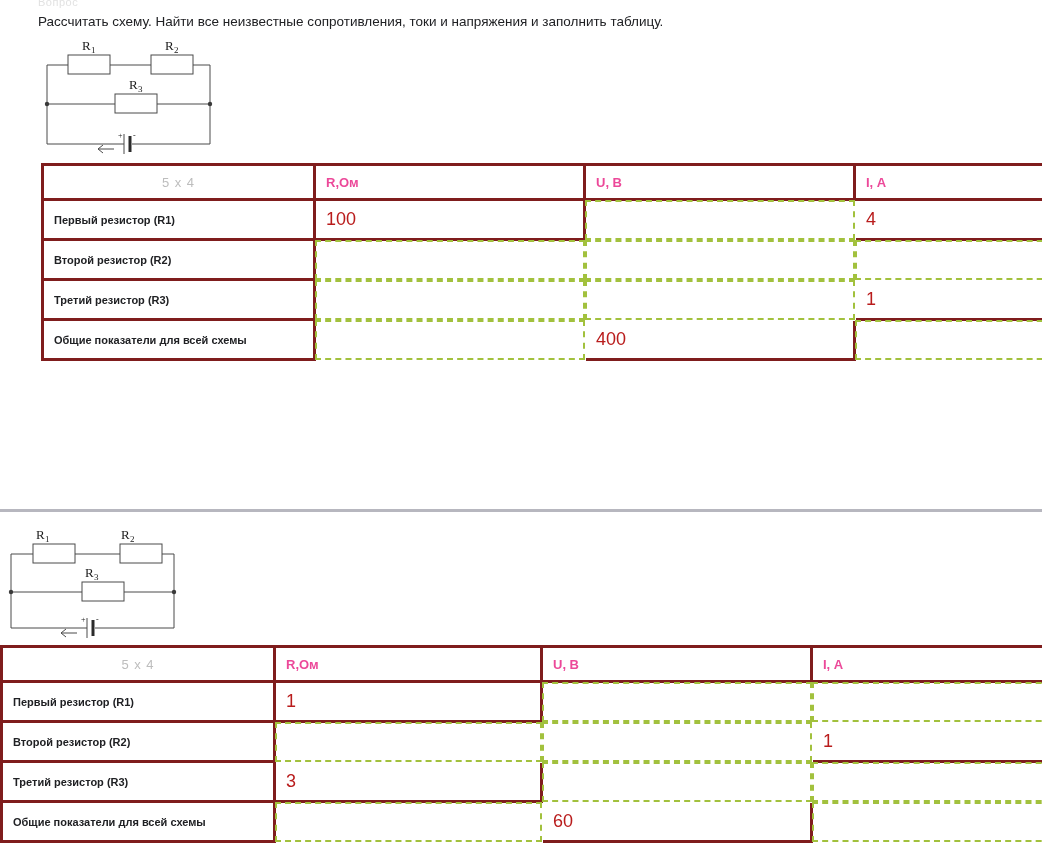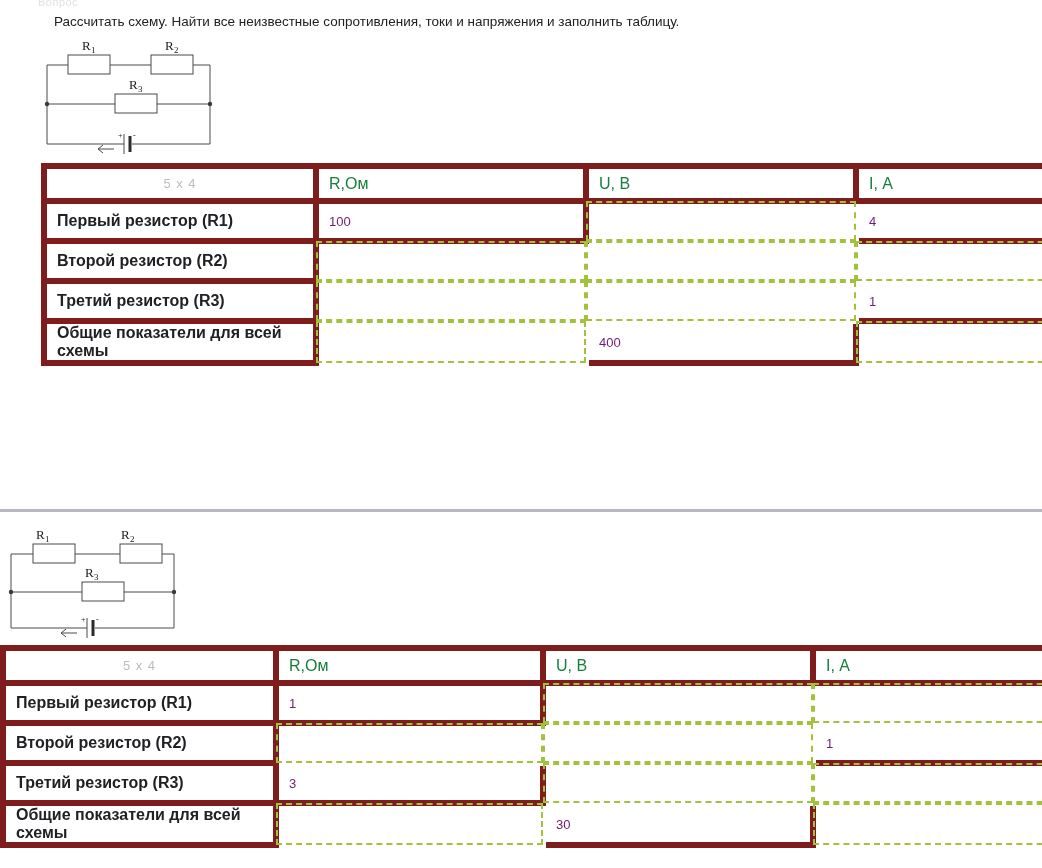--- a/index.html
+++ b/index.html
@@ -21,21 +21,21 @@
     position: absolute;
     left: 38px;
     top: -4px;
     font-size: 11px;
     color: #e2e2e2;
     letter-spacing: .5px;
     user-select: none;
   }
   .question-text {
     position: absolute;
-    left: 54px;
+    left: 38px;
     top: 13px;
     font-size: 13.5px;
     color: #202124;
     line-height: 1.35;
     white-space: nowrap;
   }
 
   
   .circuit {
     position: absolute;
@@ -53,50 +53,50 @@
 
   
   .grid-table {
     position: absolute;
     border-collapse: collapse;
     table-layout: fixed;
     font-size: 13px;
     background: #fff;
   }
   .grid-table td, .grid-table th {
-    border: 6px solid #7f1d1d;
+    border: 3px solid #7f1d1d;
     padding: 0 10px;
     vertical-align: middle;
     text-align: left;
     font-weight: normal;
     box-sizing: border-box;
     background: #fff;
   }
   .grid-table thead th {
     height: 35px;
-    font-weight: normal;
-    font-size: 16px;
-    color: #15803d;
+    font-weight: bold;
+    font-size: 13px;
+    color: #ec4899;
   }
   .grid-table thead th.corner-cell {
     text-align: center;
     color: #bdbdbd;
     font-weight: normal;
     font-size: 13px;
     letter-spacing: 1px;
   }
   .grid-table tbody td.row-label {
     font-weight: bold;
-    font-size: 16px;
+    font-size: 11px;
     color: #202124;
   }
   .grid-table tbody td {
     height: 40px;
-    color: #701a75;
-    font-size: 13px;
+    color: #b91c1c;
+    font-size: 18px;
   }
   
   td.hl {
     outline: 2px dashed #a2c13d;
     outline-offset: -2px;
     border-color: transparent !important;
   }
 </style>
 </head>
 <body>
@@ -262,17 +262,17 @@
     </tr>
     <tr>
       <td class="row-label">Третий резистор (R3)</td>
       <td>3</td>
       <td class="hl"></td>
       <td class="hl"></td>
     </tr>
     <tr>
       <td class="row-label">Общие показатели для всей схемы</td>
       <td class="hl"></td>
-      <td>30</td>
+      <td>60</td>
       <td class="hl"></td>
     </tr>
   </tbody>
 </table>
 
 </body></html>

